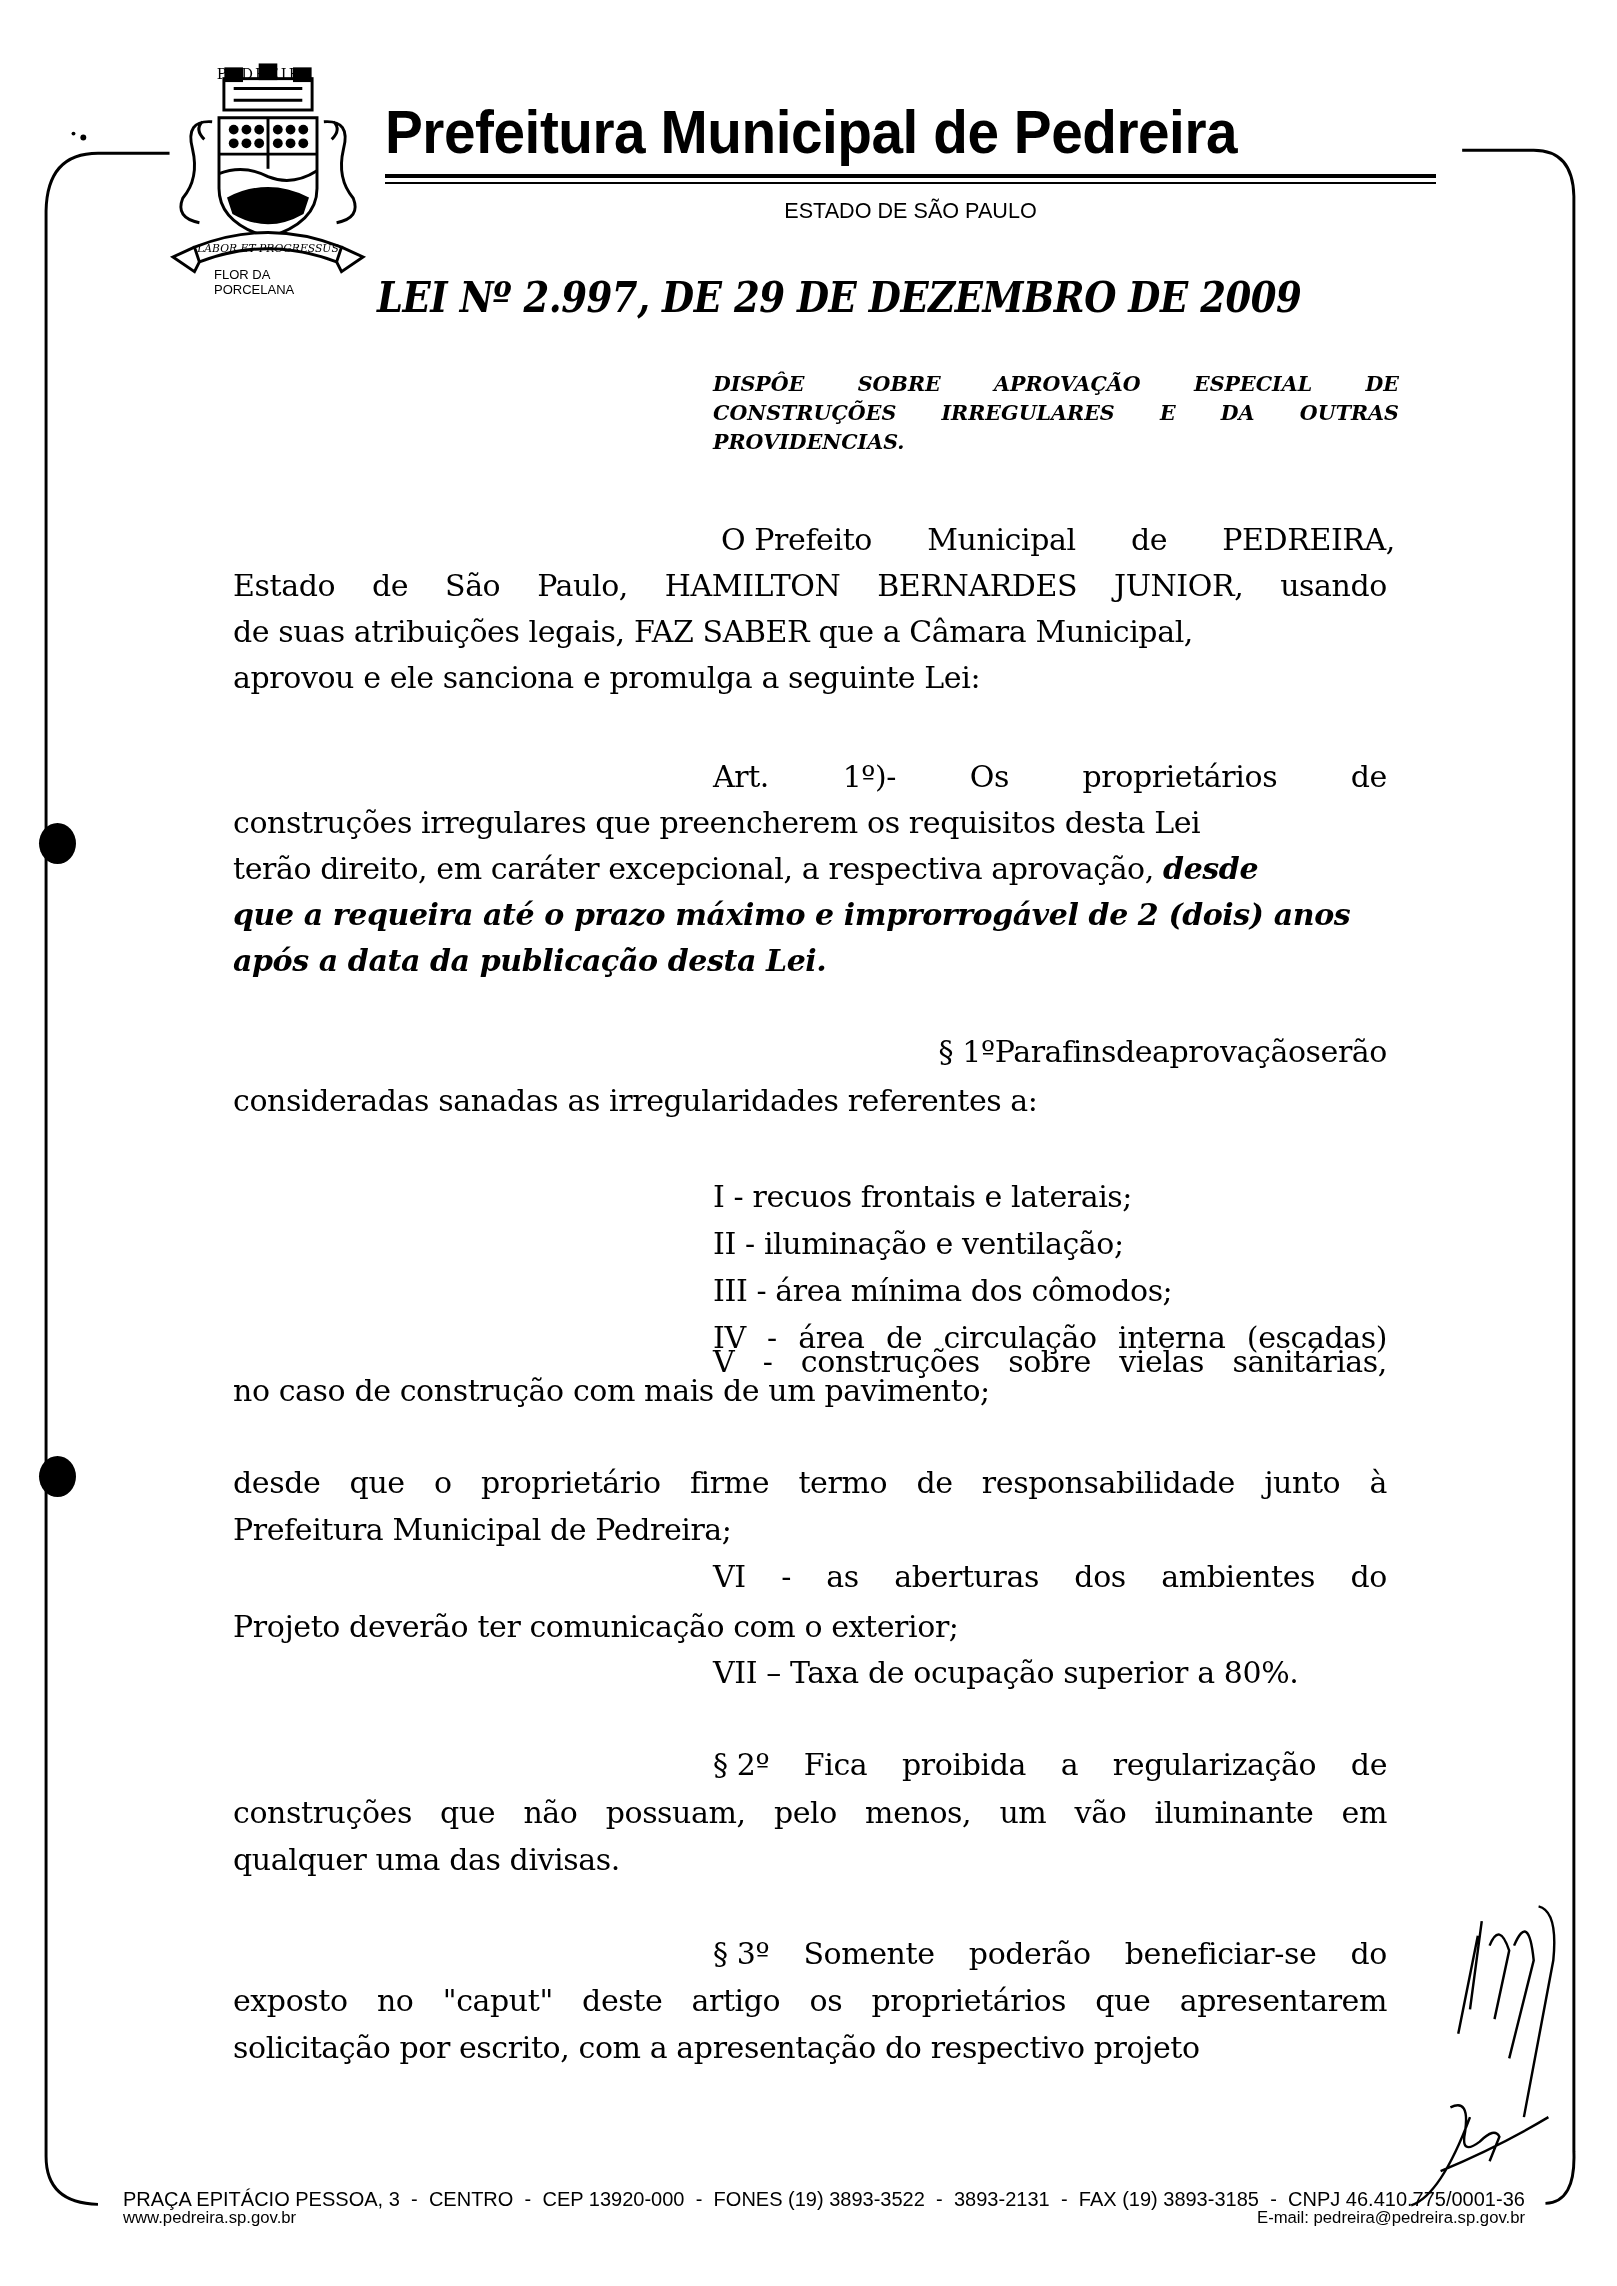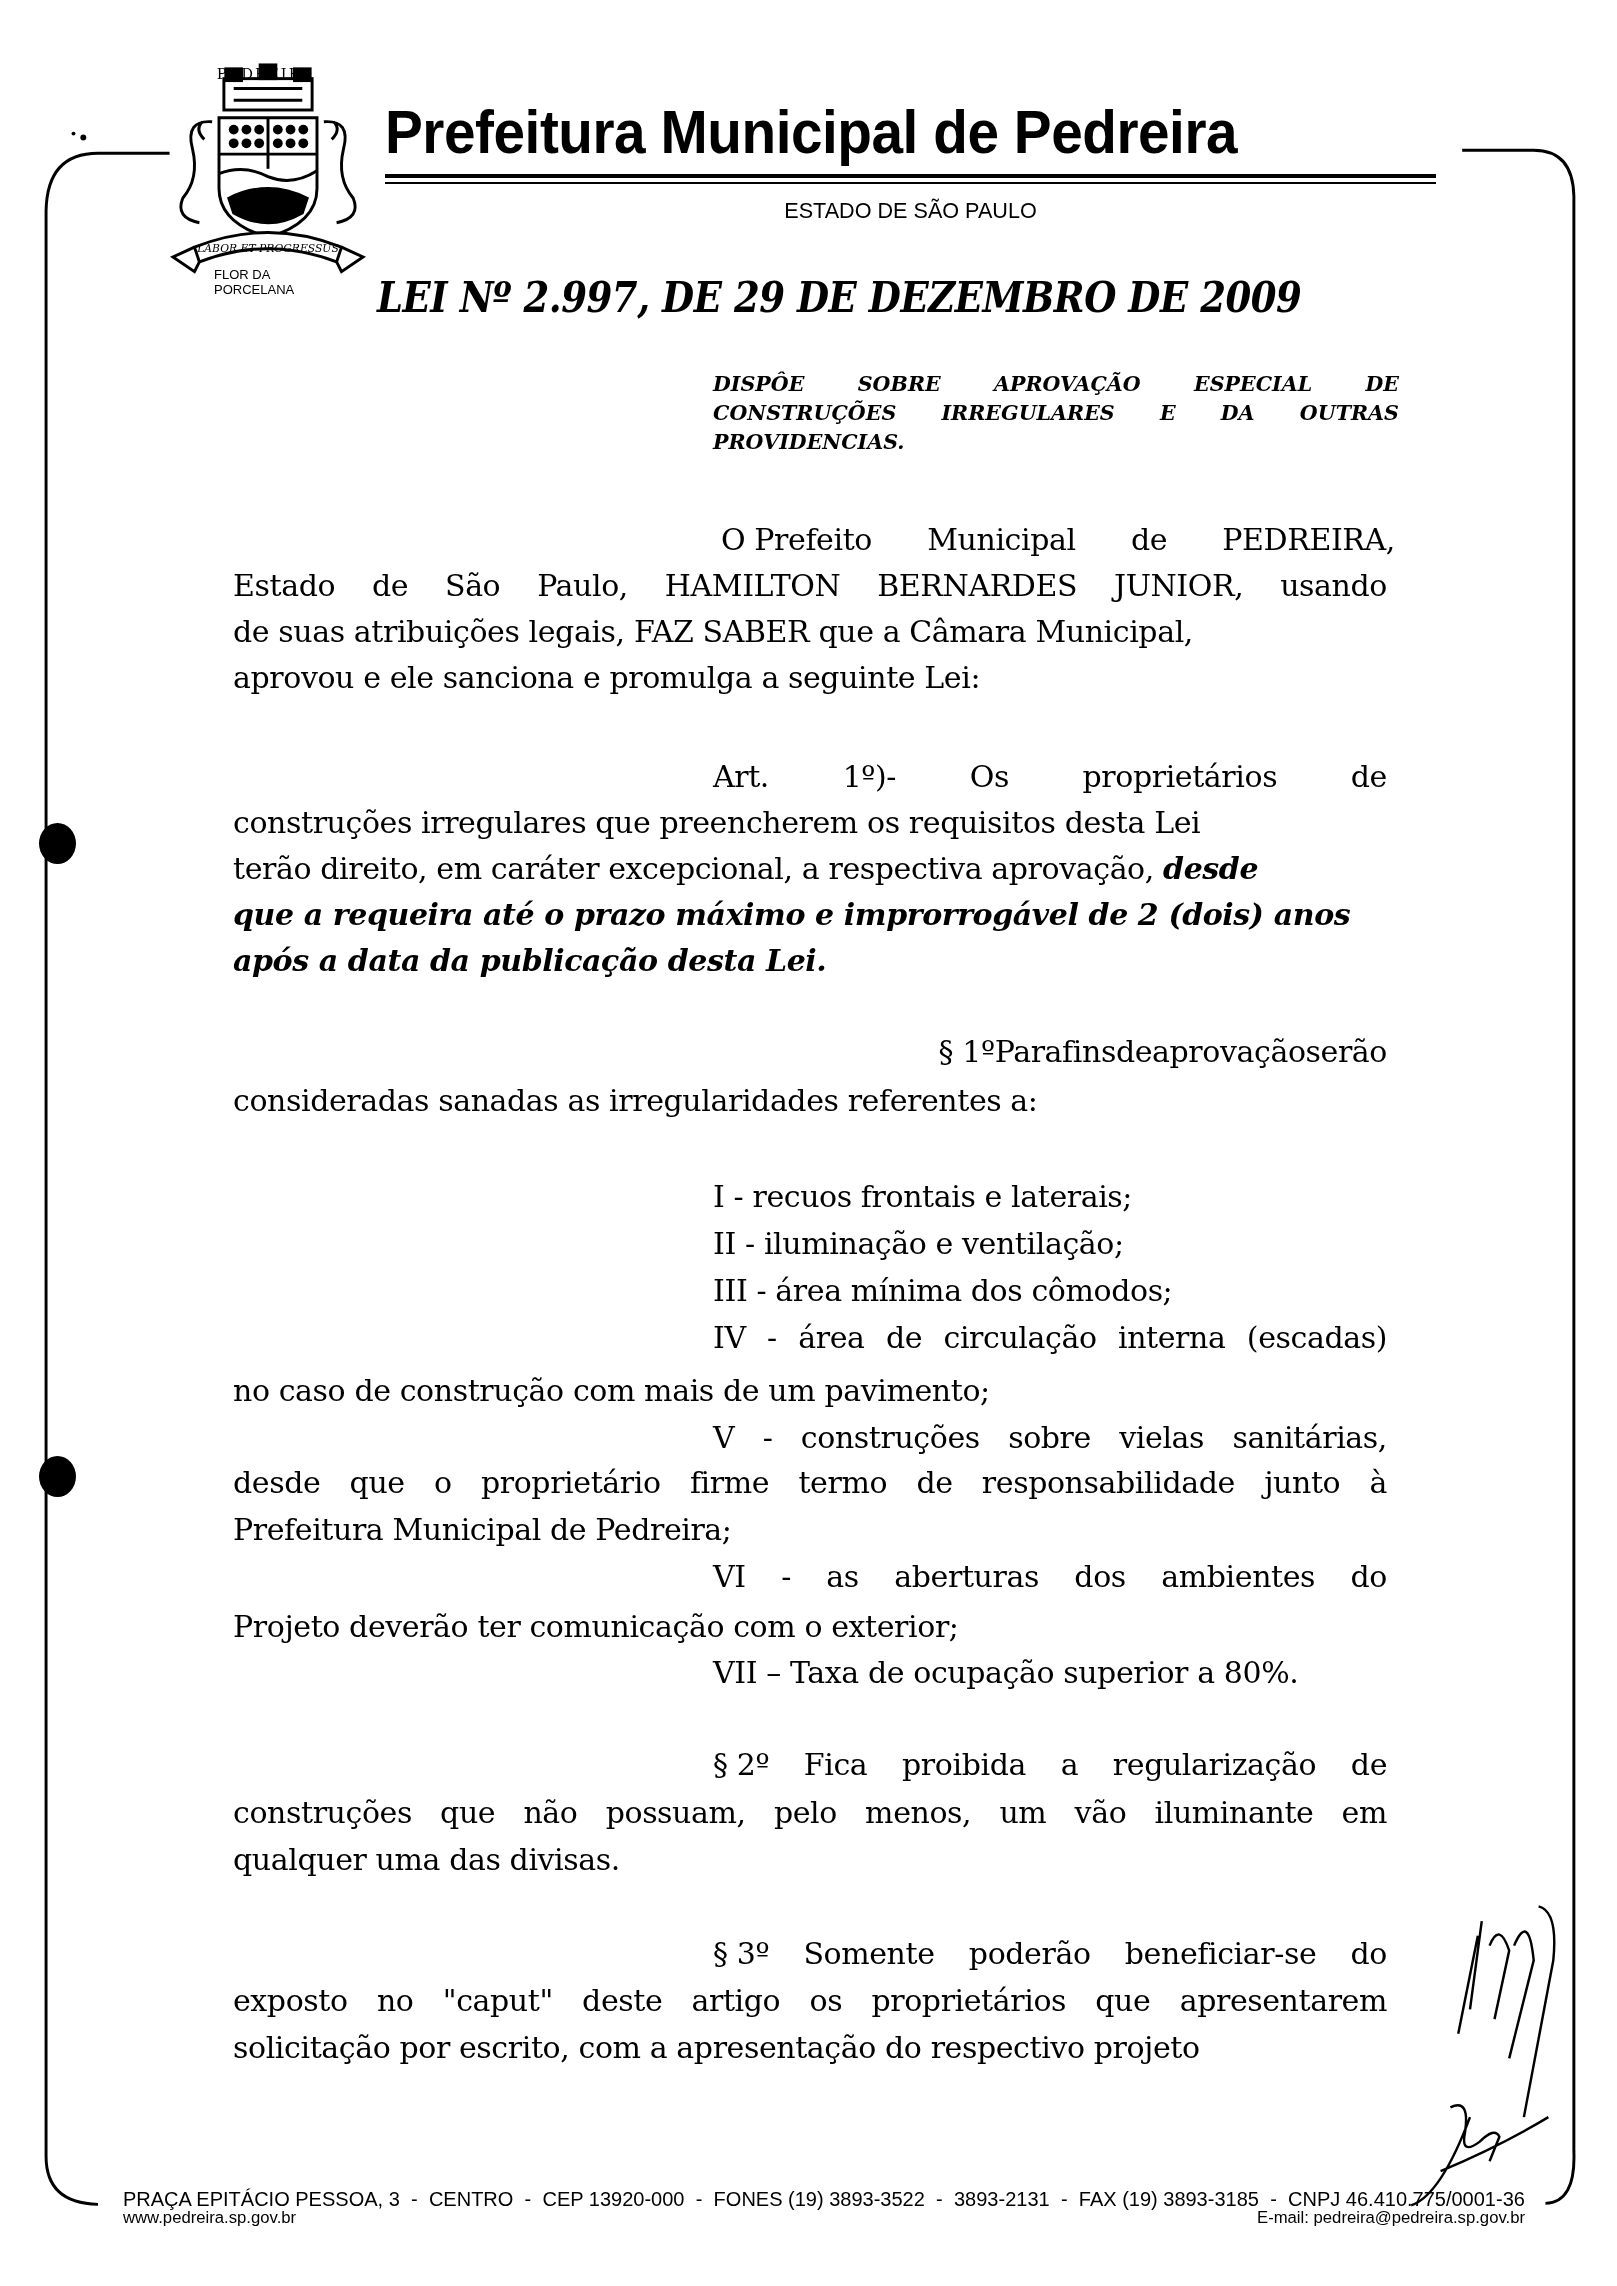--- a/index.html
+++ b/index.html
@@ -153,21 +153,21 @@
     <span>aprovação</span>
     <span>serão</span>
   </div>
   <div class="line" style="left:233px; top:1078px;">consideradas sanadas as irregularidades referentes a:</div>
 
   <div class="line" style="left:713px; top:1174px;">I - recuos frontais e laterais;</div>
   <div class="line" style="left:713px; top:1221px;">II - iluminação e ventilação;</div>
   <div class="line" style="left:713px; top:1268px;">III - área mínima dos cômodos;</div>
   <div class="line" style="left:713px; top:1315px; width:674px; text-align:justify; text-align-last:justify;">IV - área de circulação interna (escadas)</div>
   <div class="line" style="left:233px; top:1368px;">no caso de construção com mais de um pavimento;</div>
-  <div class="line" style="left:713px; top:1415px; width:674px; text-align:justify; text-align-last:justify;">V - construções sobre vielas sanitárias,</div>
+  <div class="line" style="left:713px; top:1339px; width:674px; text-align:justify; text-align-last:justify;">V - construções sobre vielas sanitárias,</div>
   <div class="line" style="left:233px; top:1460px; width:1154px; text-align:justify; text-align-last:justify;">desde que o proprietário firme termo de responsabilidade junto à</div>
   <div class="line" style="left:233px; top:1507px;">Prefeitura Municipal de Pedreira;</div>
   <div class="line" style="left:713px; top:1554px; width:674px; text-align:justify; text-align-last:justify; word-spacing:7.8px;">VI - as aberturas dos ambientes do</div>
   <div class="line" style="left:233px; top:1604px;">Projeto deverão ter comunicação com o exterior;</div>
   <div class="line" style="left:713px; top:1650px;">VII – Taxa de ocupação superior a 80%.</div>
 
   <div class="line j" style="left:713px; top:1742px; width:674px;">
     <span class="b">§ 2º</span>
     <span>Fica</span>
     <span>proibida</span>

